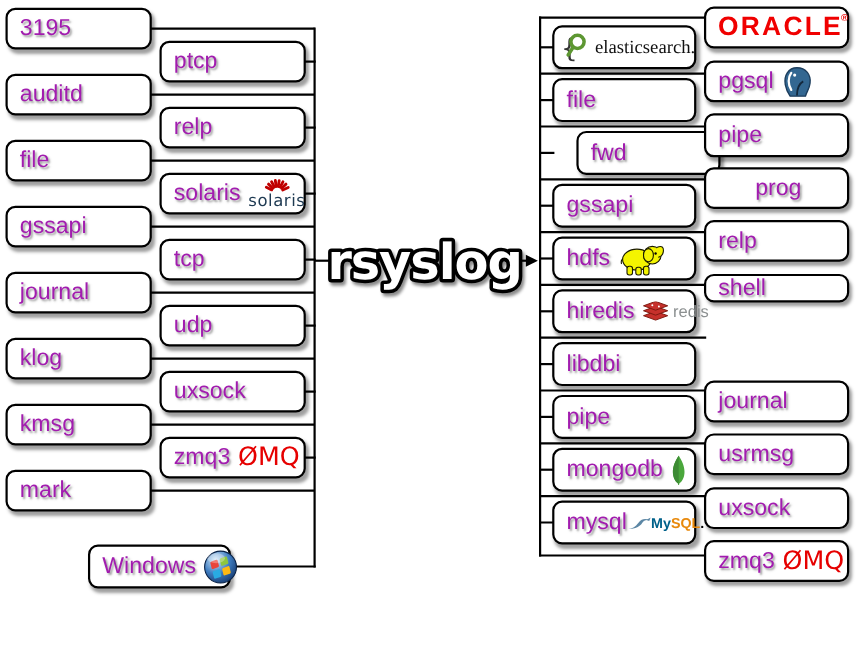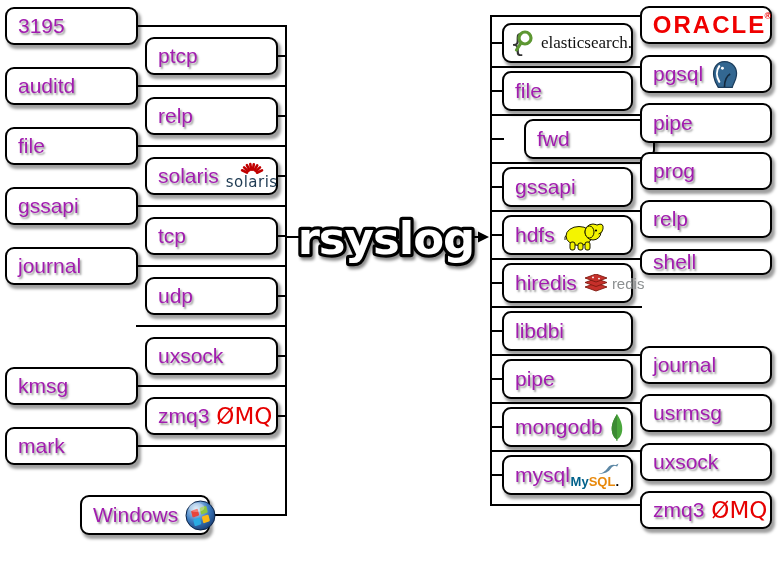--- a/index.html
+++ b/index.html
@@ -20,21 +20,21 @@
            font-family:"DejaVu Sans","Liberation Sans",sans-serif;}
   .oracle-txt{font-weight:bold;font-size:24px;color:#f00000;letter-spacing:2px;line-height:1;
            font-family:"Liberation Sans",sans-serif;position:relative;}
   .oracle-txt sup{font-size:9px;position:absolute;top:-1px;right:-7px;}
   .es-wrap{display:inline-flex;align-items:center;gap:5px;}
   .es-txt{font-family:"Liberation Serif","DejaVu Serif",serif;font-size:17px;color:#111;}
   .solaris-wrap{display:inline-flex;flex-direction:column;align-items:center;line-height:1;}
   .solaris-txt{font-size:15px;color:#1e3a52;letter-spacing:0.5px;font-family:"DejaVu Sans",sans-serif;}
   .redis-wrap{display:inline-flex;align-items:center;gap:4px;}
   .redis-txt{font-size:15px;color:#8c9091;}
-  .mysql-wrap{display:inline-flex;flex-direction:column;align-items:flex-end;line-height:1;}
+  .mysql-wrap{display:inline-flex;align-items:flex-end;line-height:1;}
   .mysql-txt{font-size:13px;font-weight:bold;}
   .mysql-txt .my{color:#00618a;}
   .mysql-txt .sql{color:#e8890c;}
 </style>
 </head>
 <body>
 
 <div id="canvas">
   <svg id="wires" width="780" height="587">
     <defs>
@@ -100,20 +100,23 @@
       </div>
       <div class="node" style="left: 5px; top: 127px; width: 133px; height: 38px;">
         <span class="lbl">file</span>
       </div>
       <div class="node" style="left: 5px; top: 187px; width: 133px; height: 38px;">
         <span class="lbl">gssapi</span>
       </div>
       <div class="node" style="left: 5px; top: 247px; width: 133px; height: 38px;">
         <span class="lbl">journal</span>
       </div>
+      <div class="node" style="left: 5px; top: 307px; width: 133px; height: 38px;">
+        <span class="lbl">klog</span>
+      </div>
       <div class="node" style="left: 5px; top: 367px; width: 133px; height: 38px;">
         <span class="lbl">kmsg</span>
       </div>
       <div class="node" style="left: 5px; top: 427px; width: 133px; height: 38px;">
         <span class="lbl">mark</span>
       </div>
       <div class="node" style="left: 145px; top: 37px; width: 133px; height: 38px;">
         <span class="lbl">ptcp</span>
       </div>
       <div class="node" style="left: 145px; top: 97px; width: 133px; height: 38px;">
@@ -267,21 +270,21 @@
       <path d="M14,1.5 C22,1.5 26.5,8 25.5,15 C25,20 22.5,22.5 21.5,26.5 L8,26.5 C4,20.5 1.5,12 5.5,6 C7.5,3 11,1.5 14,1.5 Z" fill="#336791" stroke="#1c3d5c" stroke-width="1.2"></path>
       <path d="M9,6 C6,10 6,16 9,21" stroke="#fff" stroke-width="2" fill="none" stroke-linecap="round"></path>
       <path d="M14,26 C14,20 15,16 19.5,13.5" stroke="#14293d" stroke-width="1.6" fill="none"></path>
       <circle cx="12" cy="8" r="1.4" fill="#fff"></circle>
     </svg>
         </span>
       </div>
       <div class="node" style="left: 640px; top: 103px; width: 132px; height: 40px;">
         <span class="lbl">pipe</span>
       </div>
-      <div class="node" style="left: 640px; top: 152px; width: 132px; height: 38px;">
+      <div class="node" style="left: 640px; top: 152px; width: 132px; height: 38px; justify-content: center;">
         <span class="lbl">prog</span>
       </div>
       <div class="node" style="left: 640px; top: 200px; width: 132px; height: 38px;">
         <span class="lbl">relp</span>
       </div>
       <div class="node" style="left: 640px; top: 249px; width: 132px; height: 26px;">
         <span class="lbl">shell</span>
       </div>
       <div class="node" style="left: 640px; top: 346px; width: 132px; height: 38px;">
         <span class="lbl">journal</span>

